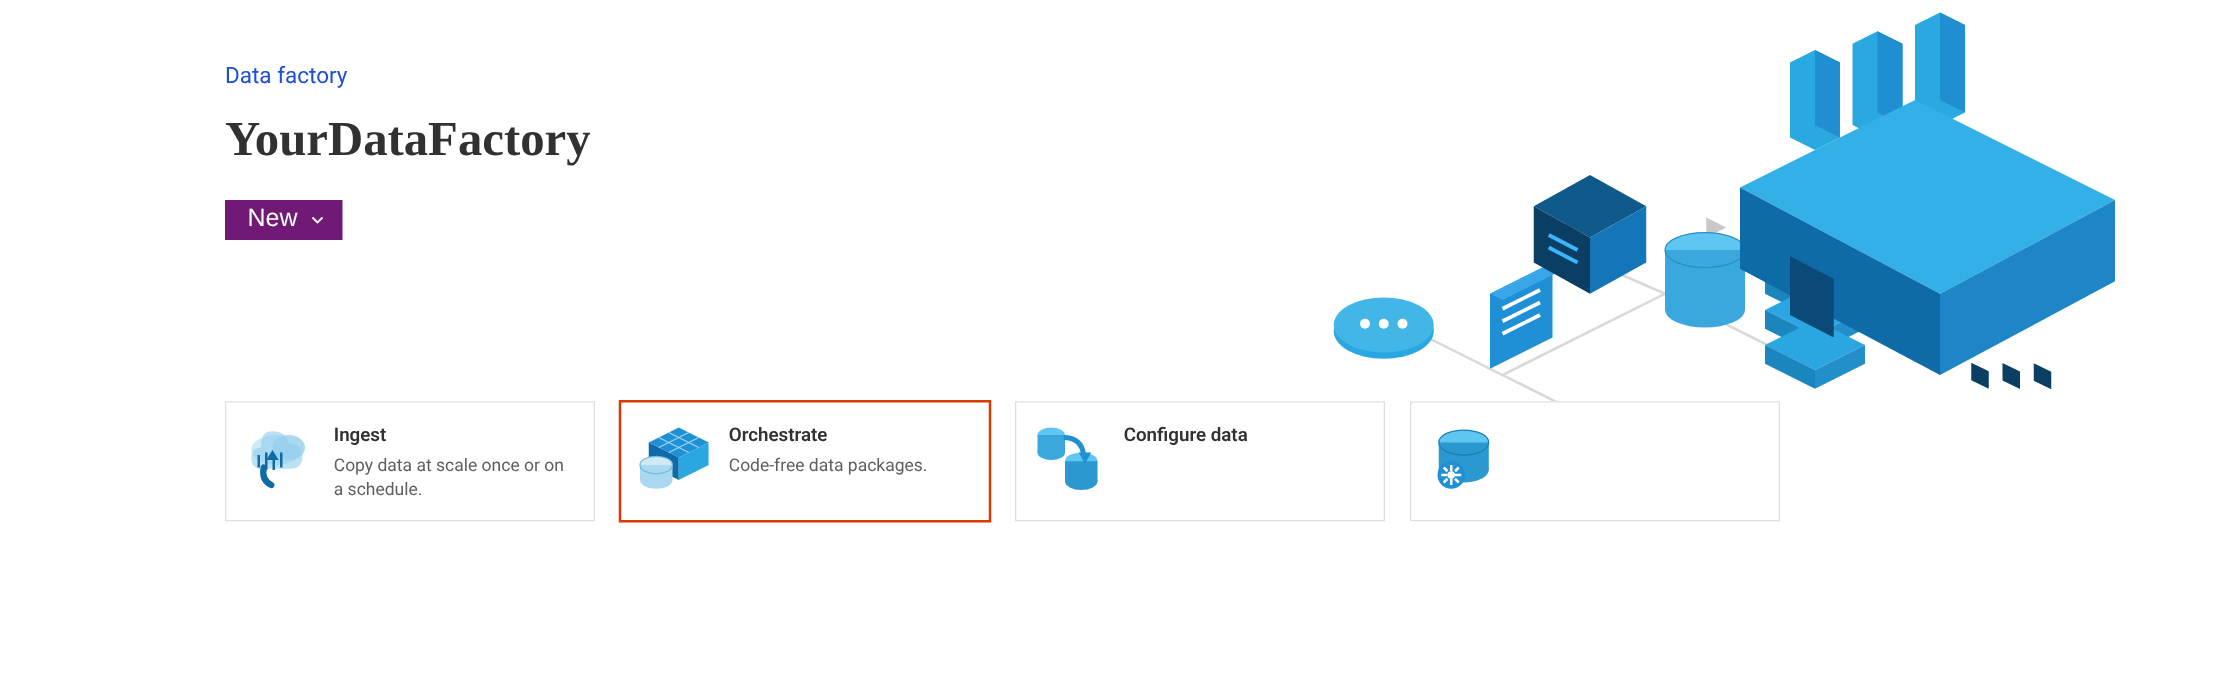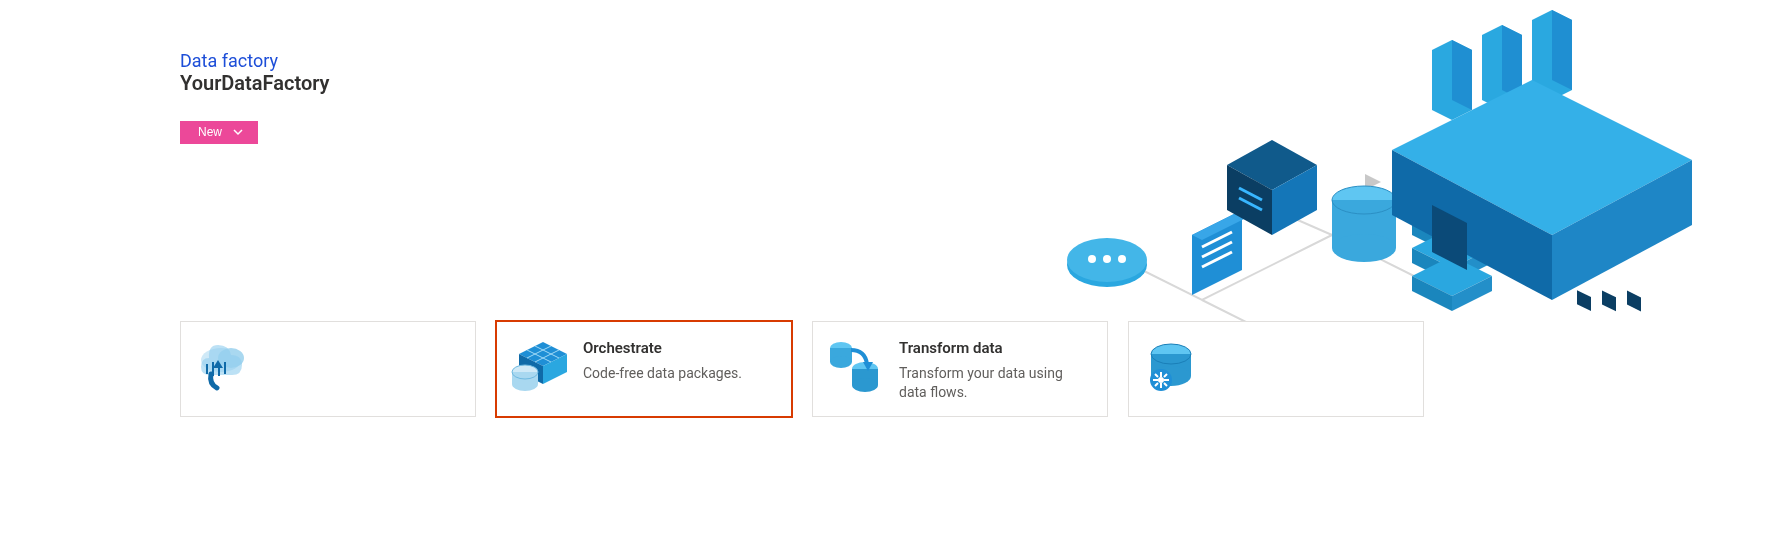--- a/index.html
+++ b/index.html
@@ -1,20 +1,20 @@
 <!DOCTYPE html>
 <html><head>
 <meta charset="utf-8">
 <style>
   html,body{margin:0;padding:0;font-family:"Segoe UI","Segoe UI Web",-apple-system,BlinkMacSystemFont,Roboto,Helvetica,Arial,sans-serif;background:#ffffff;color:#323130;}
   .page{position:relative;width:1792px;height:539px;overflow:hidden;}
   .header{position:absolute;left:180px;top:50px;}
   .breadcrumb{font-size:18px;color:#1d4ed8;font-weight:400;}
-  .title{font-size:20px;font-weight:600;color:#323130;}
-  .new-btn{display:inline-flex;align-items:center;gap:10px;background:#ec4899;color:#ffffff;font-size:12px;font-weight:400;padding:4px 14px 5px 18px;border:none;cursor:pointer;margin-top:26px;}
+  .title{font-size:39px;font-weight:600;color:#323130;margin-top:18px;font-family:Liberation Serif, serif;}
+  .new-btn{display:inline-flex;align-items:center;gap:10px;background:#701a75;color:#ffffff;font-size:20px;font-weight:400;padding:4px 14px 5px 18px;border:none;cursor:pointer;margin-top:26px;}
   .new-btn svg{width:12px;height:12px;display:block;}
   .cards{position:absolute;left:180px;top:321px;display:flex;gap:20px;}
   .card{width:296px;height:96px;border:1px solid #e1dfdd;background:#ffffff;display:flex;align-items:flex-start;padding:16px 18px 0 14px;box-sizing:border-box;cursor:pointer;}
   .card.highlight{outline:2px solid #d83b01;outline-offset:-1px;border-color:transparent;}
   .card-icon{width:56px;height:56px;flex:0 0 56px;margin-right:16px;}
   .card-text{display:flex;flex-direction:column;}
   .card-title{font-size:15px;font-weight:600;color:#323130;line-height:20px;}
   .card-desc{font-size:14px;color:#605e5c;margin-top:6px;line-height:19px;}
   .hero{position:absolute;right:40px;top:0;width:720px;height:330px;pointer-events:none;}
 </style>
@@ -139,20 +139,24 @@
           <g stroke="#0f6aa8" stroke-width="2">
             <line x1="12" y1="26" x2="12" y2="36"></line>
               <line x1="18" y1="24" x2="18" y2="38"></line>
             <line x1="24" y1="26" x2="24" y2="38"></line>
               <line x1="30" y1="24" x2="30" y2="36"></line>
           </g>
           <path d="M22 50 q-8 -4 -6 -14" fill="none" stroke="#0f6aa8" stroke-width="5" stroke-linecap="round"></path>
           <polygon points="18,30 28,30 23,22" fill="#0f6aa8"></polygon>
         </svg>
       </div>
+      <div class="card-text">
+        <div class="card-title">Ingest</div>
+        <div class="card-desc">Copy data at scale once or on a schedule.</div>
+      </div>
     </div>
 
     <div class="card highlight">
       <div class="card-icon">
         <svg viewBox="0 0 56 56">
           <g transform="translate(8,2)">
             <polygon points="0,14 24,2 48,14 24,26" fill="#1f8fd6"></polygon>
             <polygon points="0,14 24,26 24,44 0,32" fill="#0f6aa8"></polygon>
             <polygon points="48,14 24,26 24,44 48,32" fill="#2aa7e0"></polygon>
             <g stroke="#9fd9f6" stroke-width="1">
@@ -187,22 +191,21 @@
           <g transform="translate(24,24)">
             <ellipse cx="14" cy="7" rx="13" ry="7" fill="#5fc6f2"></ellipse>
             <rect x="1" y="7" width="26" height="16" fill="#2b98d0"></rect>
             <ellipse cx="14" cy="23" rx="13" ry="7" fill="#2b98d0"></ellipse>
           </g>
           <path d="M24 12 q14 0 16 14" fill="none" stroke="#1f8fd6" stroke-width="4"></path>
           <polygon points="36,24 46,24 41,33" fill="#1f8fd6"></polygon>
         </svg>
       </div>
       <div class="card-text">
-        <div class="card-title">Transform data</div>
-        <div class="card-desc">Transform your data using data flows.</div>
+        <div class="card-title">Configure data</div>
       </div>
     </div>
 
     <div class="card">
       <div class="card-icon">
         <svg viewBox="0 0 56 56">
           <g transform="translate(6,6)">
             <ellipse cx="22" cy="10" rx="20" ry="10" fill="#5fc6f2"></ellipse>
             <rect x="2" y="10" width="40" height="22" fill="#2b98d0"></rect>
             <ellipse cx="22" cy="32" rx="20" ry="10" fill="#2b98d0"></ellipse>

